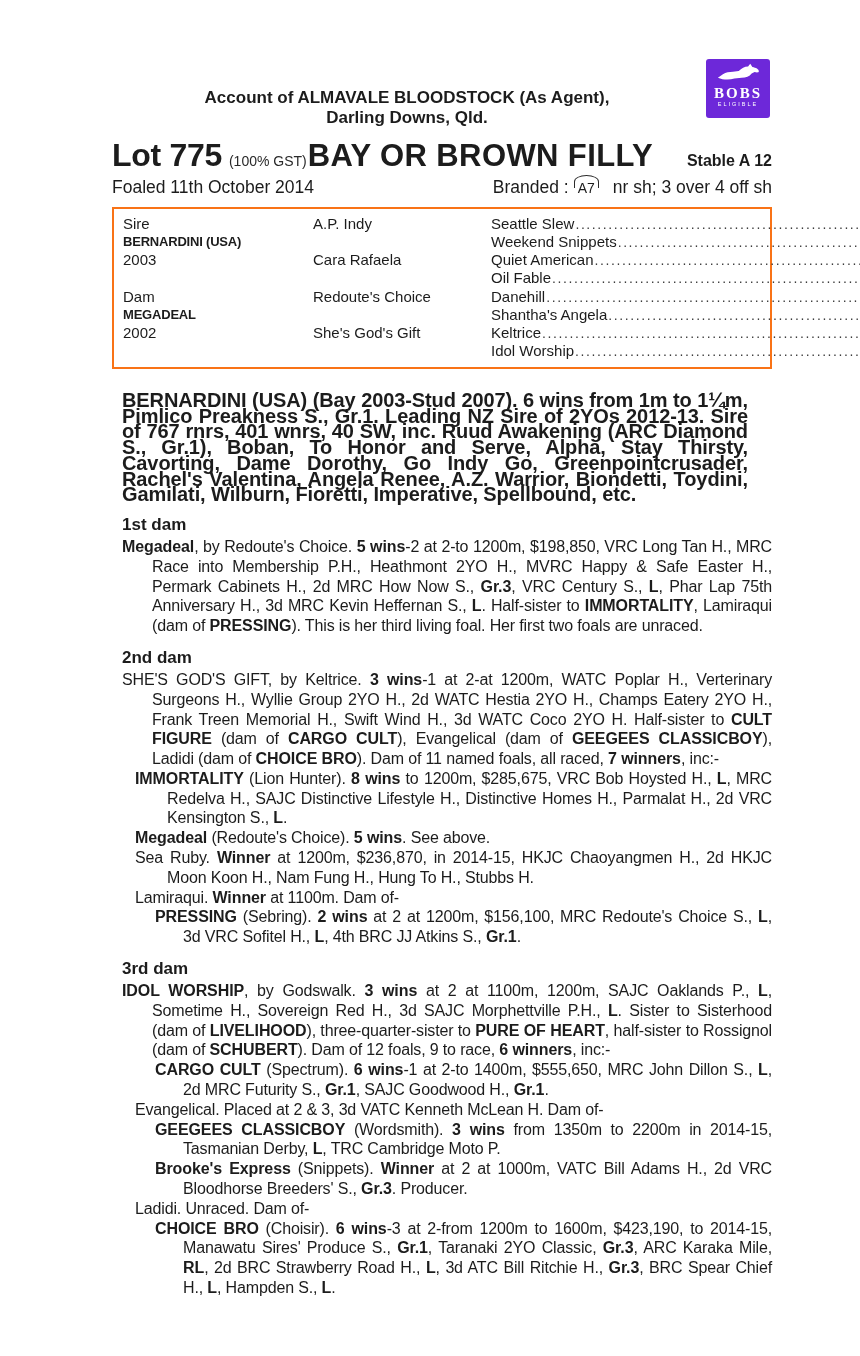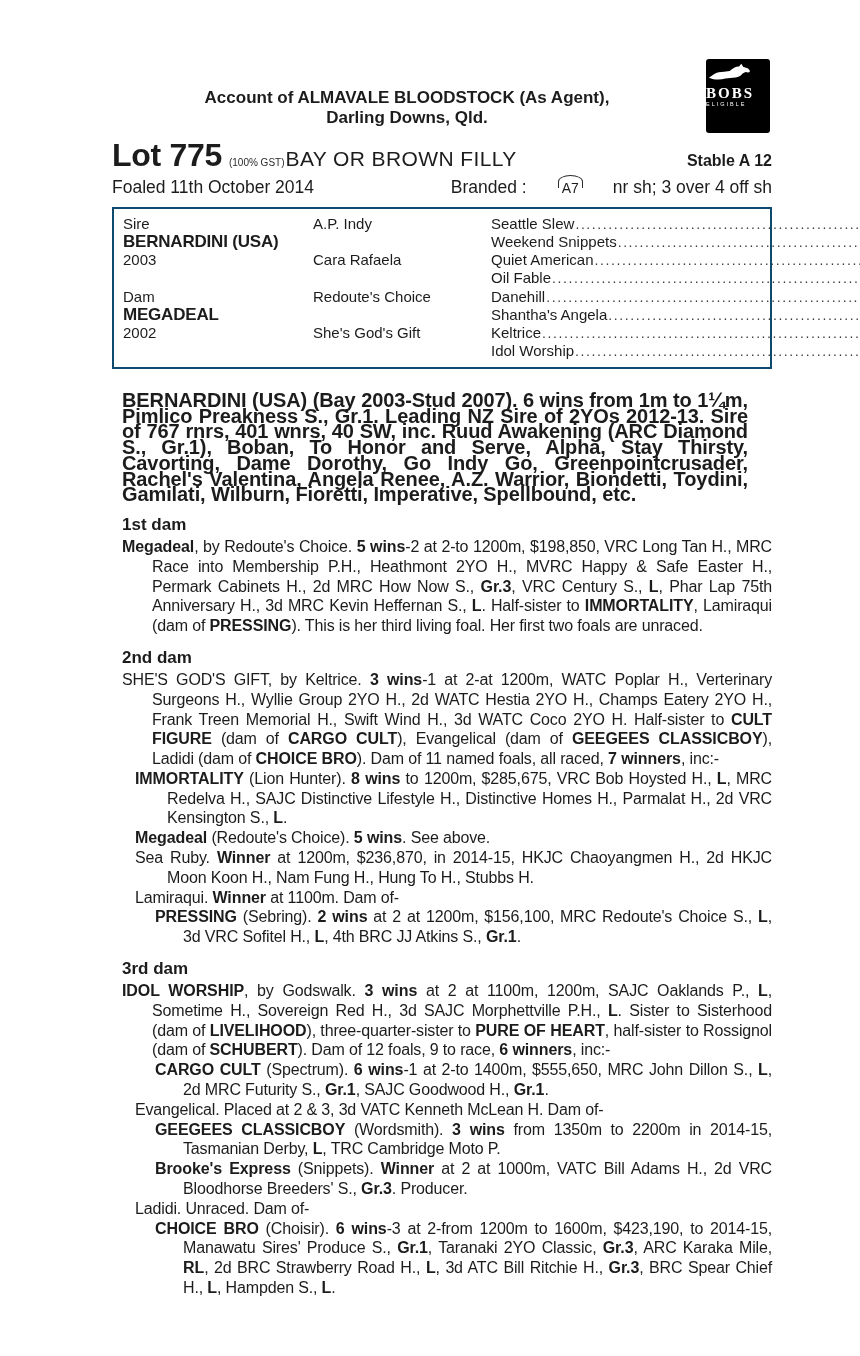--- a/index.html
+++ b/index.html
@@ -2,48 +2,48 @@
 <html><head>
 <meta charset="utf-8">
 <title>Lot 775</title>
 <style>
   html,body{margin:0;padding:0;background:#fff;}
   .page{position:relative;width:860px;height:1356px;background:#fff;color:#1c1c1c;
         font-family:"Liberation Sans","DejaVu Sans",sans-serif;overflow:hidden;}
   .col{margin-left:112px;width:660px;padding-top:88px;}
 
   
-  .logo{position:absolute;top:59px;left:706px;width:64px;height:74px;background:#000000;
-        border-radius:3px;color:#fff;text-align:left;overflow:hidden;}
+  .logo{position:absolute;top:59px;left:706px;width:64px;height:59px;background:#6d28d9;
+        border-radius:3px;color:#fff;text-align:center;overflow:hidden;}
   .logo svg{width:46px;height:20px;margin-top:3px;display:inline-block;}
   .logo-title{font-family:"Liberation Serif","DejaVu Serif",serif;font-weight:bold;
         font-size:15px;line-height:14px;letter-spacing:2px;}
   .logo-sub{font-size:5.5px;letter-spacing:2px;line-height:9px;}
 
   
   .account{width:590px;text-align:center;font-weight:bold;font-size:17px;line-height:20px;}
   .lot-row{display:flex;align-items:baseline;margin-top:9px;}
   .lot-number{font-size:32px;font-weight:bold;letter-spacing:-0.3px;}
-  .gst{font-size:10px;margin:0 1px 0 7px;color:#2a2a2a;}
-  .horse-desc{font-size:21px;font-weight:normal;letter-spacing:0.4px;}
+  .gst{font-size:14px;margin:0 1px 0 7px;color:#2a2a2a;}
+  .horse-desc{font-size:31px;font-weight:bold;letter-spacing:0.4px;}
   .stable{margin-left:auto;font-size:16px;font-weight:bold;}
   .foal-row{display:flex;justify-content:space-between;align-items:flex-end;
         font-size:17.5px;margin-top:3px;}
-  .brand-wrap{display:flex;align-items:baseline;gap:26px;}
-  .brand-mark{position:relative;display:inline-block;margin:0 5px 0 6px;padding:2px 3px 0;
+  .brand-wrap{display:flex;align-items:baseline;}
+  .brand-mark{position:relative;display:inline-block;margin:0 15px 0 6px;padding:2px 3px 0;
         font-size:14px;line-height:1;}
   .brand-mark::before{content:"";position:absolute;left:-1px;right:-1px;top:-4px;height:12px;
         border:1.4px solid #2c2c2c;border-bottom:none;border-radius:100% 100% 0 0;}
 
   
   .ped-table{display:grid;grid-template-columns:190px 178px 1fr;grid-template-rows:repeat(8,1fr);
-        border:2px solid #0c4a6e;margin-top:9px;height:146px;padding:5px 8px 7px 9px;
+        border:2px solid #f97316;margin-top:9px;height:146px;padding:5px 8px 7px 9px;
         font-size:15px;align-items:center;}
   .ped-cell{line-height:1;}
-  .ped-bold{font-size:17px;font-weight:bold;letter-spacing:-0.2px;}
+  .ped-bold{font-size:13px;font-weight:bold;letter-spacing:-0.2px;}
   .leader{display:flex;align-items:baseline;white-space:nowrap;}
   .dots{flex:1;overflow:hidden;margin:0 1px;min-width:10px;}
   .dots::before{content:"......................................................................";
         letter-spacing:1.6px;color:#3c3c3c;font-size:14px;}
 
   
   .sire-note{margin:24px 0 0 10px;width:626px;font-weight:bold;font-size:20px;
         line-height:15.7px;text-align:justify;letter-spacing:-0.1px;}
 
   

